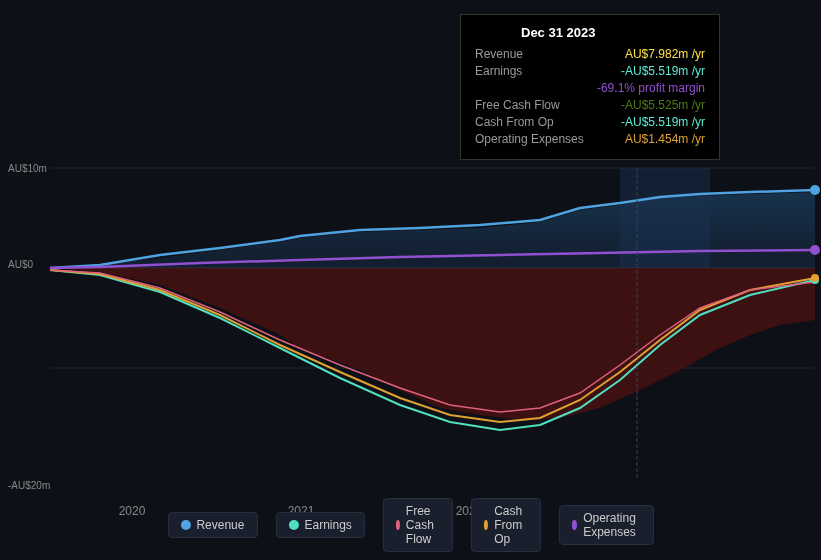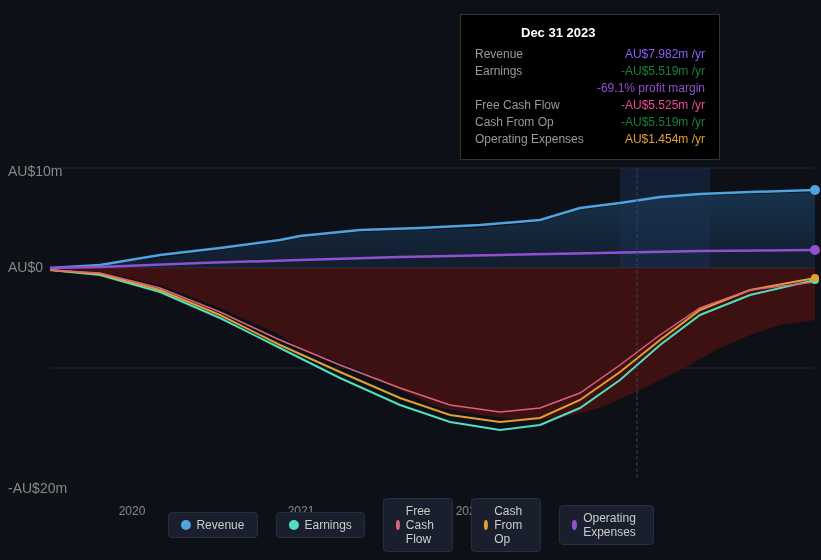--- a/index.html
+++ b/index.html
@@ -35,39 +35,39 @@
       display: flex;
       justify-content: space-between;
       font-size: 12px;
       margin-bottom: 3px;
       color: #999;
     }
     .tooltip-row .val {
       color: #fff;
       margin-left: 16px;
     }
-    .tooltip-row .val.blue { color: #8b5cf6; }
-    .tooltip-row .val.red { color: #15803d; margin-left: 32px; }
+    .tooltip-row .val.blue { color: #fde047; }
+    .tooltip-row .val.red { color: #5eead4; margin-left: 32px; }
     .tooltip-row .val.red-dim { color: #c04040; }
-    .tooltip-row .val.green { color: #ec4899; }
+    .tooltip-row .val.green { color: #4d7c0f; }
     .tooltip-row .val.yellow { color: #e0a030; }
 
     
     .chart-area {
       position: absolute;
       top: 0;
       left: 0;
       width: 821px;
       height: 510px;
     }
 
     
     .y-label {
       position: absolute;
-      font-size: 14px;
+      font-size: 10px;
       color: #888;
       left: 8px;
     }
 
     
     .x-label {
       position: absolute;
       font-size: 12px;
       color: #888;
       bottom: 42px;

